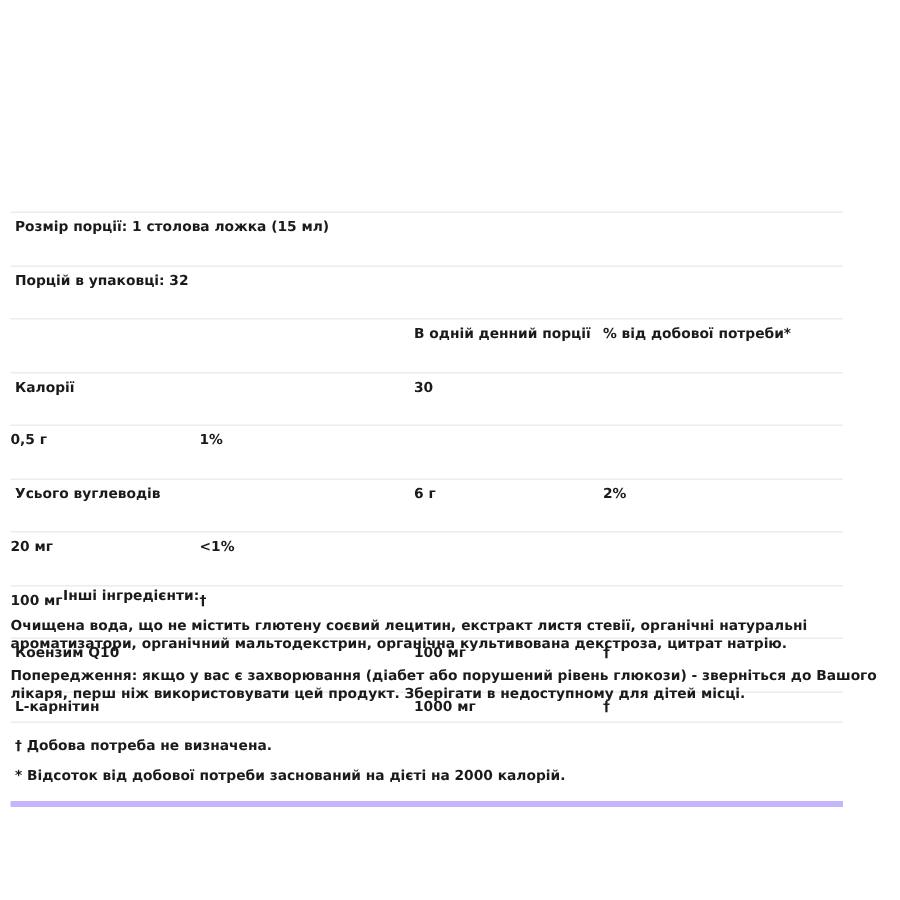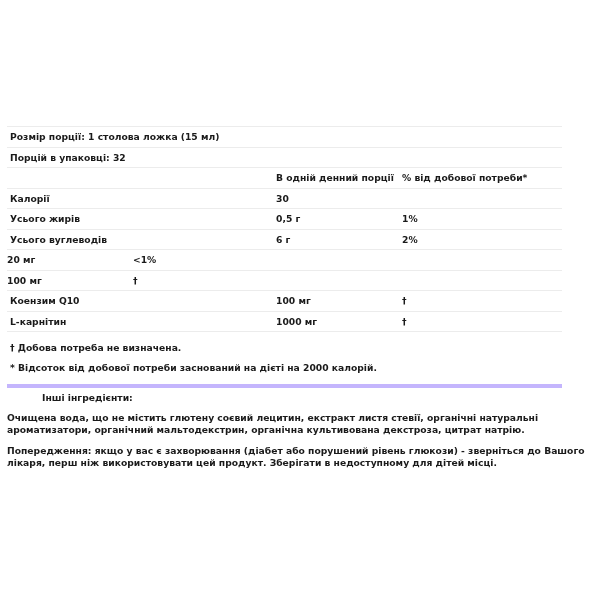--- a/index.html
+++ b/index.html
@@ -22,20 +22,21 @@
       left: 7px;
       top: 126px;
       width: 555px;
     }
     .row {
       display: flex;
       align-items: center;
       height: 20.5px;
       border-top: 1px solid #ececec;
       box-sizing: border-box;
+      margin-top: 15px;
     }
     .row .c1 { width: 266px; padding-left: 3px; white-space: nowrap; }
     .row .c2 { width: 126px; white-space: nowrap; }
     .row .c3 { flex: 1; white-space: nowrap; }
     .row.full .c1 { width: auto; }
     .notes {
       border-top: 1px solid #ececec;
       border-bottom: 4px solid #c4b5fd;
       padding: 6px 0 6px 3px;
     }
@@ -73,21 +74,20 @@
     <span class="c1"></span>
     <span class="c2">В одній денний порції</span>
     <span class="c3">% від добової потреби*</span>
   </div>
   <div class="row">
     <span class="c1">Калорії</span>
     <span class="c2">30</span>
     <span class="c3"></span>
   </div>
   <div class="row">
-    <span class="c1">Усього жирів</span>
     <span class="c2">0,5 г</span>
     <span class="c3">1%</span>
   </div>
   <div class="row">
     <span class="c1">Усього вуглеводів</span>
     <span class="c2">6 г</span>
     <span class="c3">2%</span>
   </div>
   <div class="row">
     <span class="c2">20 мг</span>

